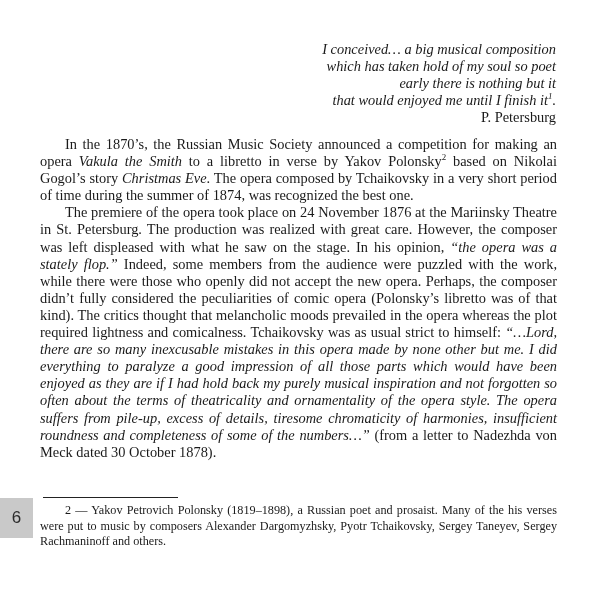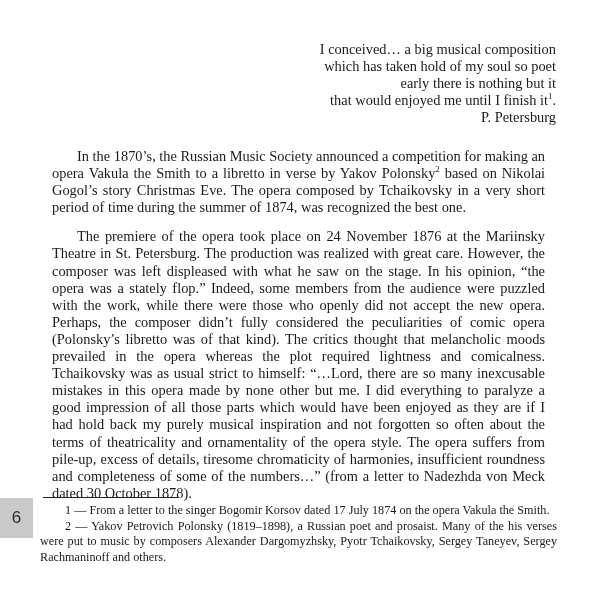--- a/index.html
+++ b/index.html
@@ -4,36 +4,36 @@
 <style>
   html,body { margin:0; padding:0; background:#e9e9e9; }
   .page {
     position:relative;
     width:600px; height:605px;
     background:#ffffff;
     font-family:"Liberation Serif", serif;
     color:#1a1a1a;
     overflow:hidden;
   }
-  .it { }
+  .it { font-style: italic; }
   sup { font-size:0.62em; line-height:0; vertical-align:super; }
 
   .epigraph {
     position:absolute; top:41px; right:44px; left:200px;
     text-align:right;
     font-size:14.4px; line-height:17.1px;
   }
   .epigraph .line { white-space:nowrap; }
 
   .content {
     position:absolute; top:136px; left:40px; right:43px;
     font-size:14.4px; line-height:17.1px;
     text-align:justify;
   }
-  .content p { margin:12px; text-indent:25px; }
+  .content p { margin:0; text-indent:25px; }
 
   .footnote-sep {
     position:absolute; left:43px; top:497px;
     width:135px; height:0;
     border-top:1.2px solid #222222;
   }
   .footnotes {
     position:absolute; left:40px; right:43px; top:503px;
     font-size:12.2px; line-height:15.6px;
     text-align:justify;
@@ -65,21 +65,20 @@
   </div>
 
   <div class="content">
     <p><span>In the 1870’s, the Russian Music Society announced a competition for making an opera </span><span class="it">Vakula the Smith</span><span> to a libretto in verse by Yakov Polonsky</span><sup>2</sup><span> based on Nikolai Gogol’s story </span><span class="it">Christmas Eve</span><span>. The opera composed by Tchaikovsky in a very short period of time during the summer of 1874, was recognized the best one.</span></p>
     <p><span>The premiere of the opera took place on 24 November 1876 at the Mariinsky Theatre in St. Petersburg. The production was realized with great care. However, the composer was left displeased with what he saw on the stage. In his opinion, </span><span class="it">“the opera was a stately flop.”</span><span> Indeed, some members from the audience were puzzled with the work, while there were those who openly did not accept the new opera. Perhaps, the composer didn’t fully considered the peculiarities of comic opera (Polonsky’s libretto was of that kind). The critics thought that melancholic moods prevailed in the opera whereas the plot required lightness and comicalness. Tchaikovsky was as usual strict to himself: </span><span class="it">“…Lord, there are so many inexcusable mistakes in this opera made by none other but me. I did everything to paralyze a good impression of all those parts which would have been enjoyed as they are if I had hold back my purely musical inspiration and not forgotten so often about the terms of theatricality and ornamentality of the opera style. The opera suffers from pile-up, excess of details, tiresome chromaticity of harmonies, insufficient roundness and completeness of some of the numbers…”</span><span> (from a letter to Nadezhda von Meck dated 30 October 1878).</span></p>
   </div>
 
   <div class="footnote-sep"></div>
 
   <div class="footnotes">
-    <p><span>1 — From a letter to the singer Bogomir Korsov dated 17 July 1874 on the opera </span><span class="it">Vakula the Smith</span><span>.</span></p>
     <p><span>2 — Yakov Petrovich Polonsky (1819–1898), a Russian poet and prosaist. Many of the his verses were put to music by composers Alexander Dargomyzhsky, Pyotr Tchaikovsky, Sergey Taneyev, Sergey Rachmaninoff and others.</span></p>
   </div>
 
   <div class="page-num-box">
     <span>6</span>
   </div>
 
 </div>
 
 </body></html>

